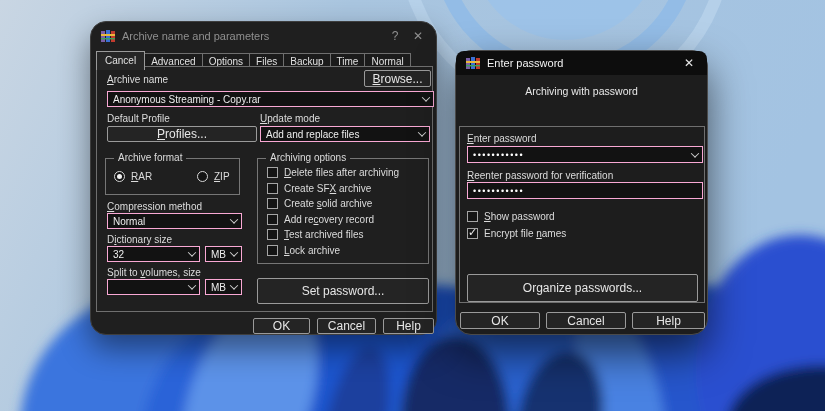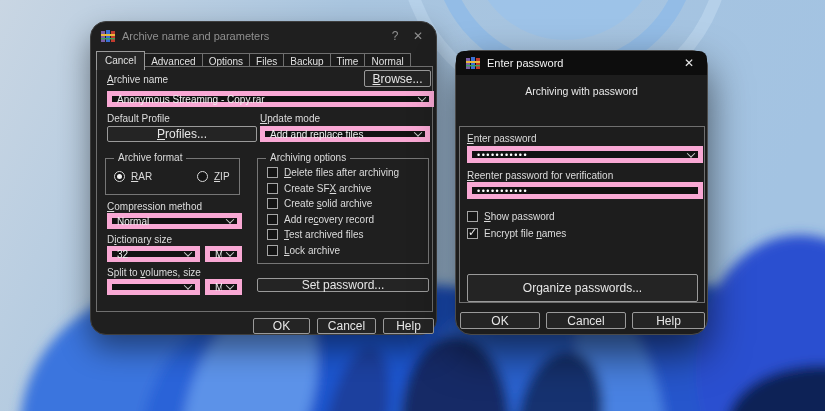--- a/index.html
+++ b/index.html
@@ -15,21 +15,21 @@
   .title { font-size:11px; }
   .tb-btn { width:16px; text-align:center; font-size:12px; cursor:default; }
   .winrar-ico { width:14px; height:12px; flex:0 0 auto; }
 
   
   .lbl { font-size:10px; color:#dcdcdc; white-space:nowrap; }
   u { text-decoration:underline; text-underline-offset:1px; }
   .btn { position:absolute; background:#242424; border:1px solid #9a9a9a;
          border-radius:2px; color:#e6e6e6; font-size:12px; text-align:center;
          display:flex; align-items:center; justify-content:center; cursor:default; }
-  .input, .combo { position:absolute; background:#121212; border:5px solid #f9a8d4;
+  .input, .combo { position:absolute; background:#121212; border:1px solid #f9a8d4;
          display:flex; align-items:center; font-size:10px; color:#eee; }
   .combo .val { flex:1; padding:0 5px; white-space:nowrap; overflow:hidden; }
   .combo .arrow, .arrow-btn { width:15px; align-self:stretch; display:flex;
          align-items:center; justify-content:center; }
   .chev { width:6px; height:6px; border-right:1.4px solid #cfcfcf;
           border-bottom:1.4px solid #cfcfcf; transform:rotate(45deg) translate(-1px,-1px); }
   .fieldset { position:absolute; border:1px solid #767676; }
   .fieldset > .legend { position:absolute; top:-7px; left:8px; background:#1f1f1f;
           padding:0 4px; font-size:10px; color:#dcdcdc; white-space:nowrap;text-align:right; }
   .check-row { position:absolute; display:flex; align-items:center; gap:6px; }
@@ -229,21 +229,21 @@
             <span class="chev"></span>
           </span>
       </div>
       <div class="combo" style="left:108px; top:212px; width:37px; height:16px">
         <span class="val">MB</span>
         <span class="arrow">
             <span class="chev"></span>
           </span>
       </div>
 
-      <div class="btn" style="left:160px; top:211px; width:172px; height:14px">
+      <div class="btn" style="left:160px; top:211px; width:172px; height:26px">
         <span>Set password...</span>
       </div>
     </div>
 
     <div class="btn" style="left:162px; top:296px; width:57px; height:16px">
       <span>OK</span>
     </div>
     <div class="btn" style="left:226px; top:296px; width:59px; height:16px">
       <span>Cancel</span>
     </div>

